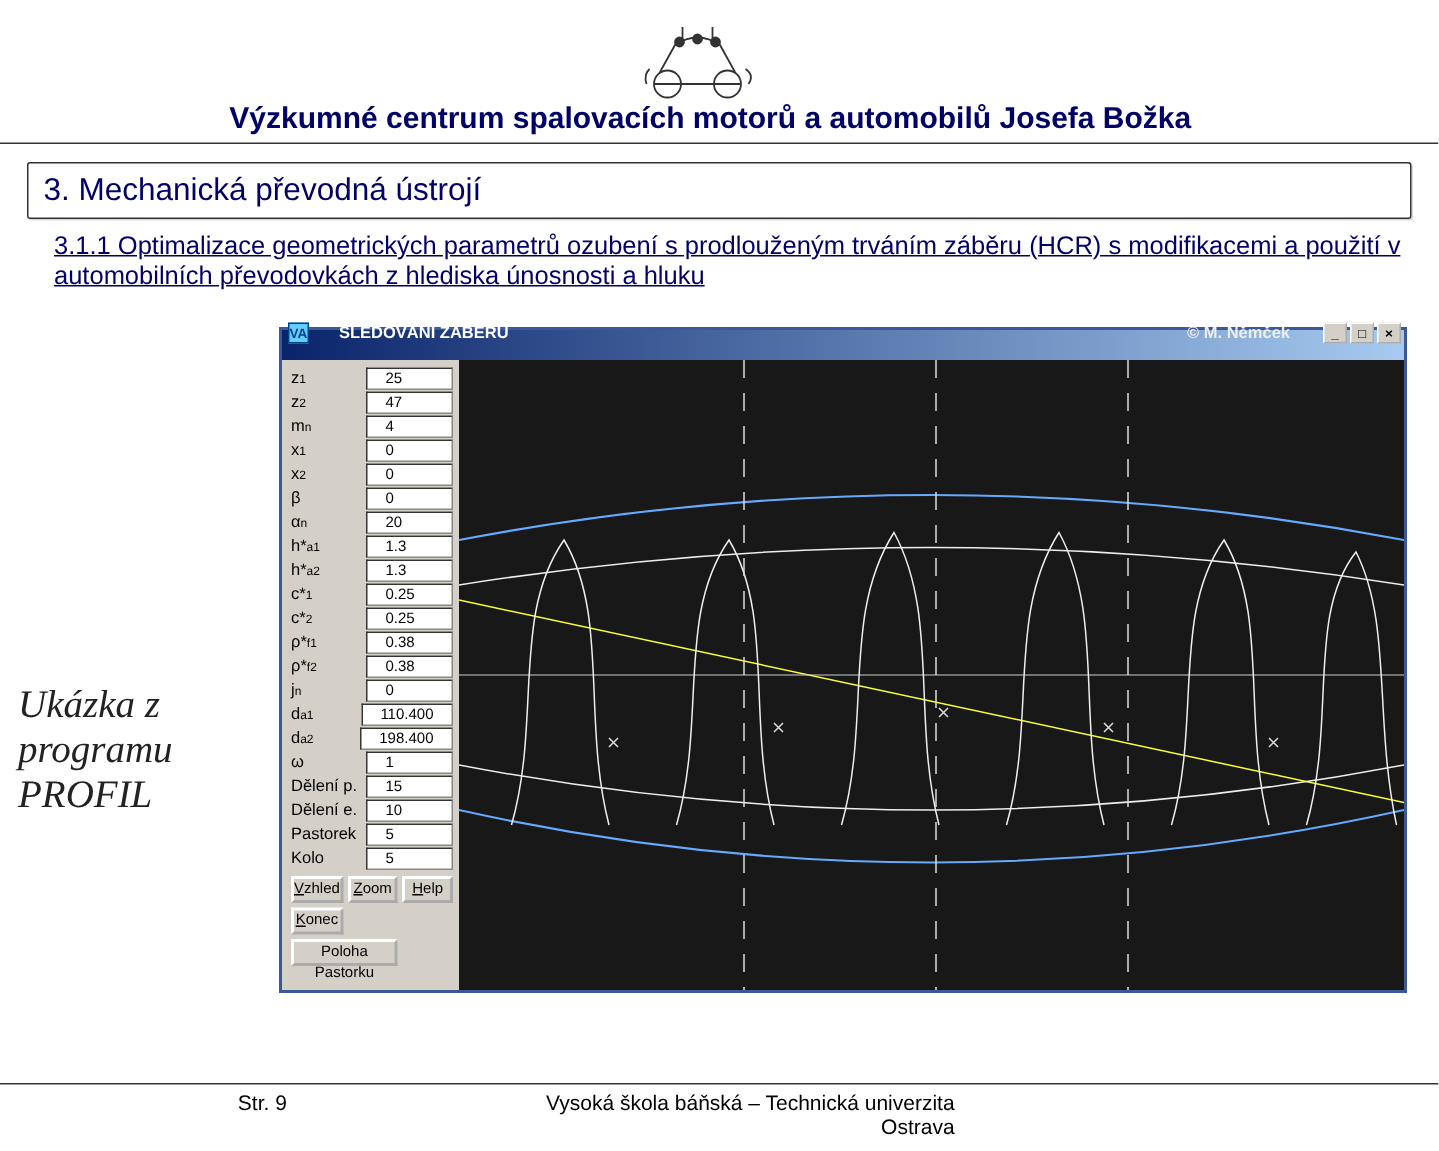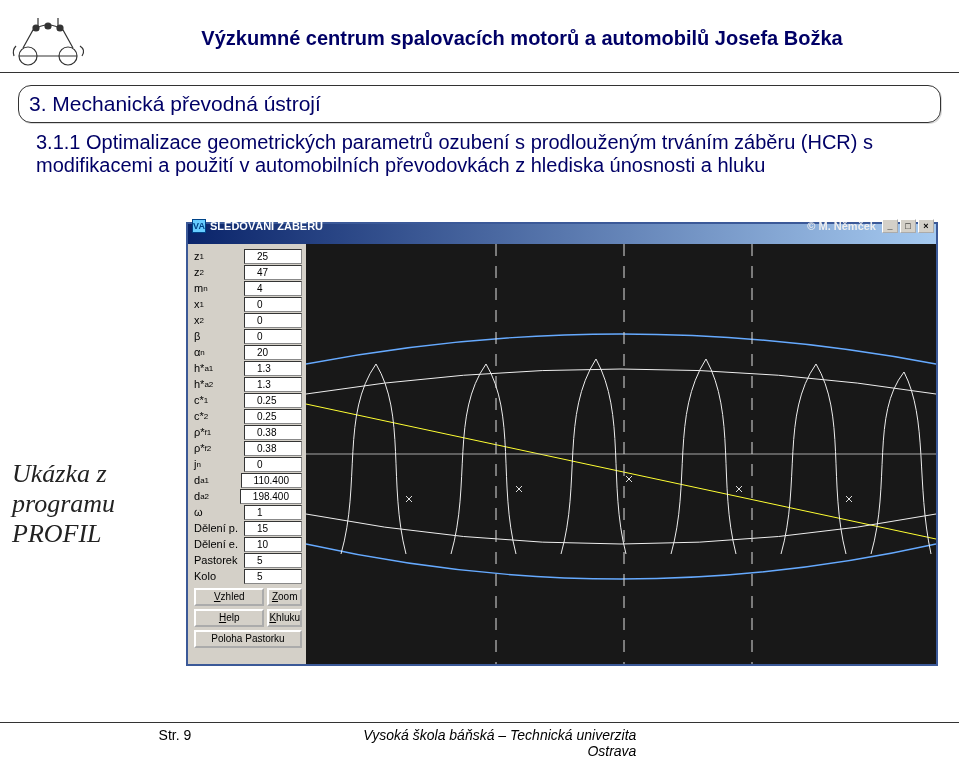--- a/index.html
+++ b/index.html
@@ -8,20 +8,21 @@
     height: 767px;
     font-family: "Arial", sans-serif;
     background: #fff;
     position: relative;
   }
   .header {
     display: flex;
     align-items: center;
     padding: 8px 20px 4px 8px;
     border-bottom: 1px solid #333;
+    flex-direction: column;
   }
   .logo {
     width: 85px;
     height: 60px;
     margin-right: 12px;
     flex-shrink: 0;
   }
   .header-text {
     flex: 1;
     text-align: center;
@@ -33,31 +34,32 @@
   }
   .header-text h2 {
     font-size: 18px;
     font-weight: normal;
     color: #000066;
   }
   .section-box {
     margin: 12px 18px 8px 18px;
     border: 1px solid #333;
     padding: 6px 10px;
-    border-radius: 13px;
+    border-radius: 2px;
     box-shadow: 1px 1px 0 rgba(0,0,0,0.15);
   }
   .section-box .title {
     font-size: 21px;
     color: #000066;
   }
   .subtitle {
-    margin: 6px 18px 25px 36px;
-    font-size: 20px;
+    margin: 6px 18px 4px 36px;
+    font-size: 17px;
     color: #000066;
+    text-decoration: underline;
   }
   .main-row {
     display: flex;
     align-items: center;
     padding: 20px 12px 0 12px;
     gap: 14px;
   }
   .caption {
     width: 160px;
     font-style: italic;
@@ -76,20 +78,21 @@
   }
   
   .titlebar {
     height: 20px;
     background: linear-gradient(to right, #0a246a, #a6caf0);
     color: #fff;
     display: flex;
     align-items: center;
     padding: 0 2px 16px 4px;
     font-weight: bold;
+    gap: 16px;
   }
   .titlebar .app-icon {
     width: 14px; height: 14px;
     background: #6cf;
     border: 1px solid #048;
     margin-right: 4px;
     font-size: 9px;
     line-height: 12px;
     text-align: center;
     color: #048;
@@ -137,21 +140,21 @@
     background: #fff;
     border: 1px inset #888;
     padding: 0 12px;
     font-size: 10px;
     line-height: 13px;
     color: #000;
     text-align: left;
   }
   .btn-grid {
     display: grid;
-    grid-template-columns: 1fr;
+    grid-template-columns: 1fr 1fr 1fr;
     gap: 3px;
     margin-top: 4px;
   }
   .gui-btn {
     height: 18px;
     border: 2px outset #fff;
     background: #d4d0c8;
     font-size: 10px;
     text-align: center;
     line-height: 14px;
@@ -174,21 +177,21 @@
     left: 0;
     width: 100%;
     border-top: 1px solid #333;
     padding: 4px 18px 0 18px;
     display: flex;
     font-size: 14px;
     color: #000;
   }
   .footer .left { width: 33%; }
   .footer .center { width: 34%; text-align: center; }
-  .footer .right { width: 33%; text-align: right; font-style: italic; }
+  .footer .right { width: 33%; text-align: right; }
 </style>
 </head>
 <body>
 
 <div class="header">
   <div class="logo">
     <svg viewBox="0 0 85 60">
       <g stroke="#333" stroke-width="1.2" fill="none">
         <circle cx="20" cy="48" r="9"></circle>
         <circle cx="60" cy="48" r="9"></circle>
@@ -316,21 +319,21 @@
             <div class="param-input">5</div>
           </div>
           <div class="param-row">
             <div class="param-label">Kolo</div>
             <div class="param-input">5</div>
           </div>
           <div class="btn-grid" id="btn-grid">
           <div class="gui-btn"><span class="ul">V</span><span>zhled</span></div>
           <div class="gui-btn"><span class="ul">Z</span><span>oom</span></div>
           <div class="gui-btn"><span class="ul">H</span><span>elp</span></div>
-          <div class="gui-btn"><span class="ul">K</span><span>hluku</span></div>
+          <div class="gui-btn"><span class="ul">K</span><span>onec</span></div>
           <div class="gui-btn wide-btn">Poloha Pastorku</div>
         </div>
       </div>
 
       <div class="plot">
         <svg viewBox="0 0 630 420" preserveAspectRatio="none">
 
           <rect x="0" y="0" width="630" height="420" fill="#181818"></rect>
 
           <line x1="0" y1="160" x2="630" y2="295" stroke="#ffff33" stroke-width="1"></line>

